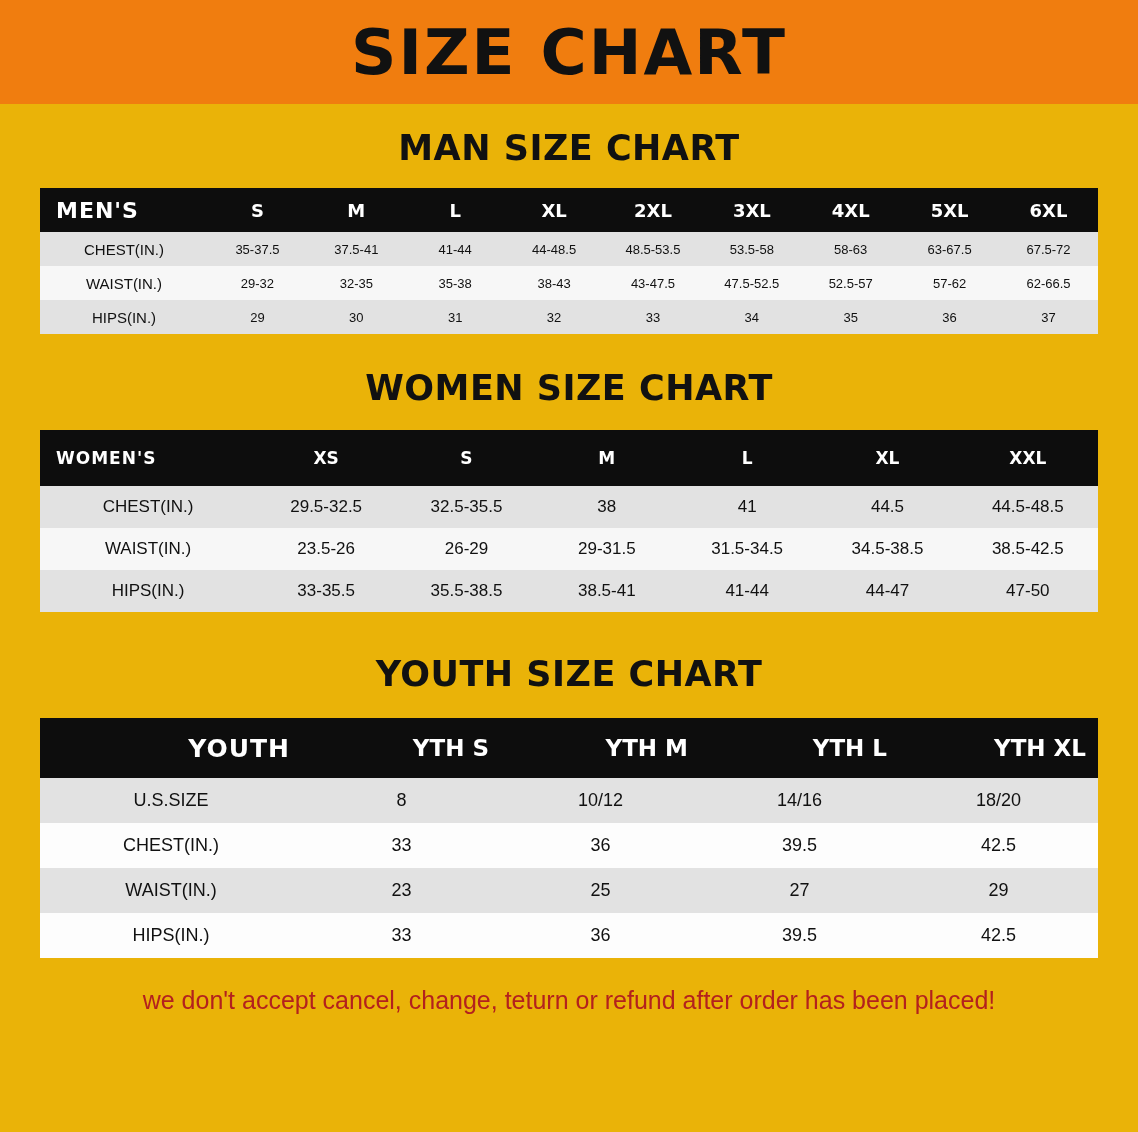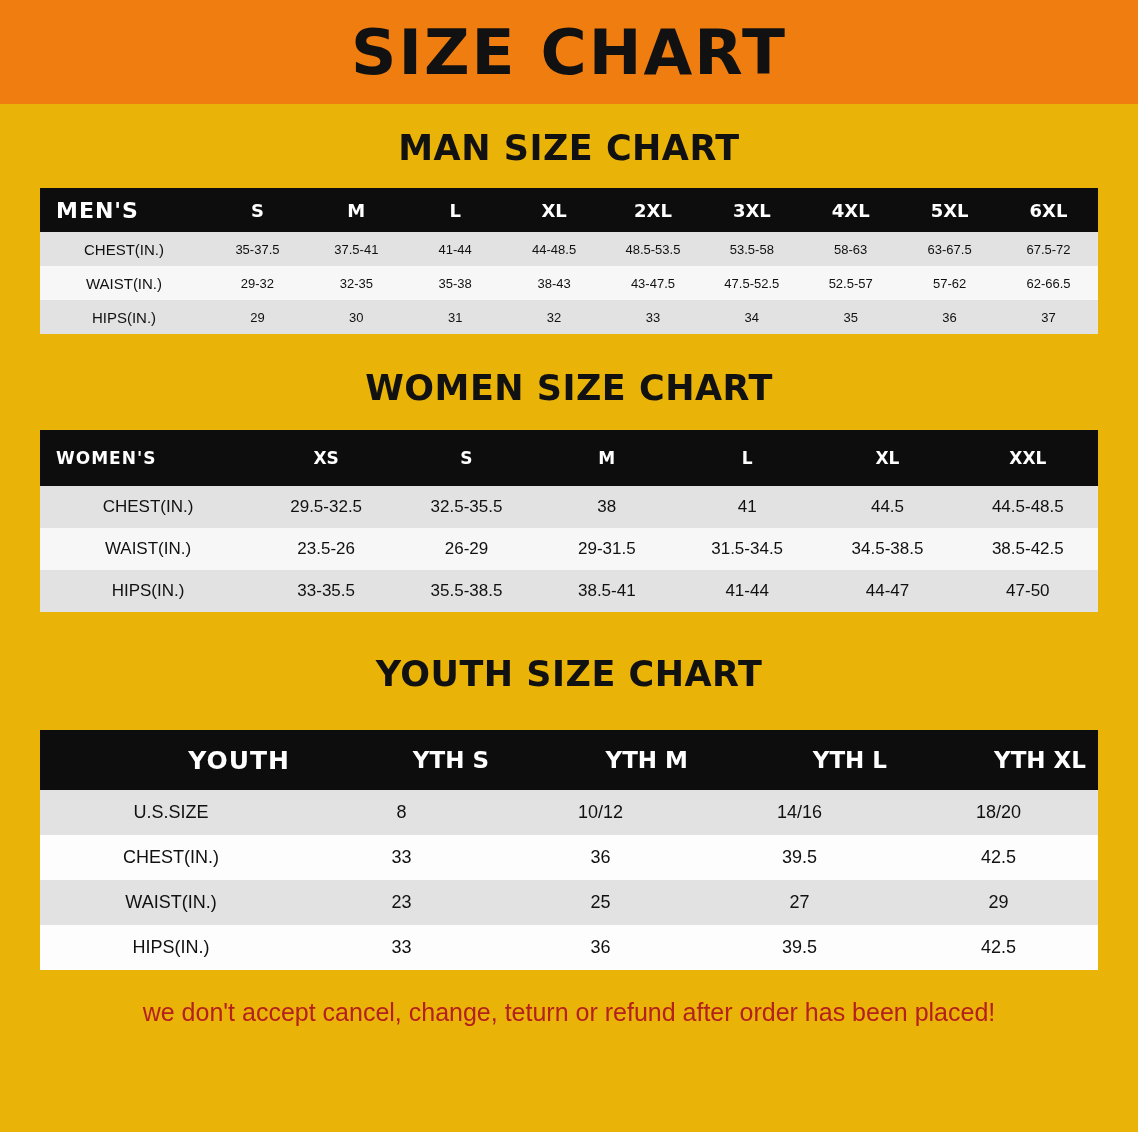--- a/index.html
+++ b/index.html
@@ -43,21 +43,21 @@
   
   .section-title {
     text-align: center;
     font-family: "DejaVu Sans", sans-serif;
     font-weight: bold;
     color: #111;
     letter-spacing: 0.5px;
   }
   .t-man   { font-size: 35px; margin-top: 24px; margin-bottom: 20px; text-align: center; }
   .t-women { font-size: 35px; margin-top: 34px; margin-bottom: 22px; }
-  .t-youth { font-size: 35px; margin-top: 42px; margin-bottom: 36px; }
+  .t-youth { font-size: 35px; margin-top: 42px; margin-bottom: 24px; }
 
   
   .table-wrap { padding: 0 40px; }
   table {
     width: 1058px;
     border-collapse: collapse;
     table-layout: fixed;
   }
   thead th {
     background: #0d0d0d;

